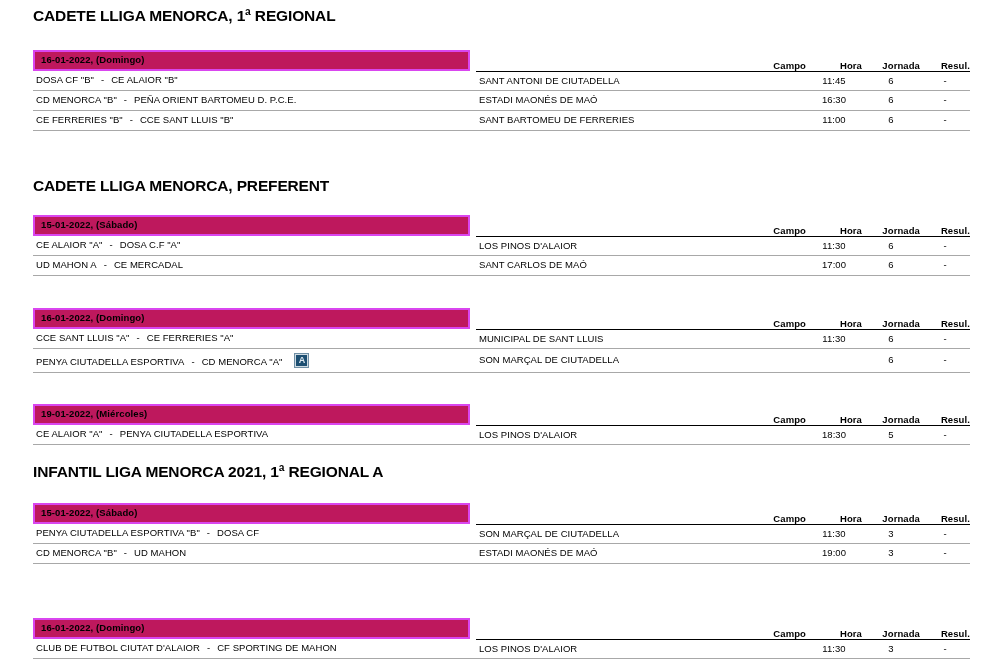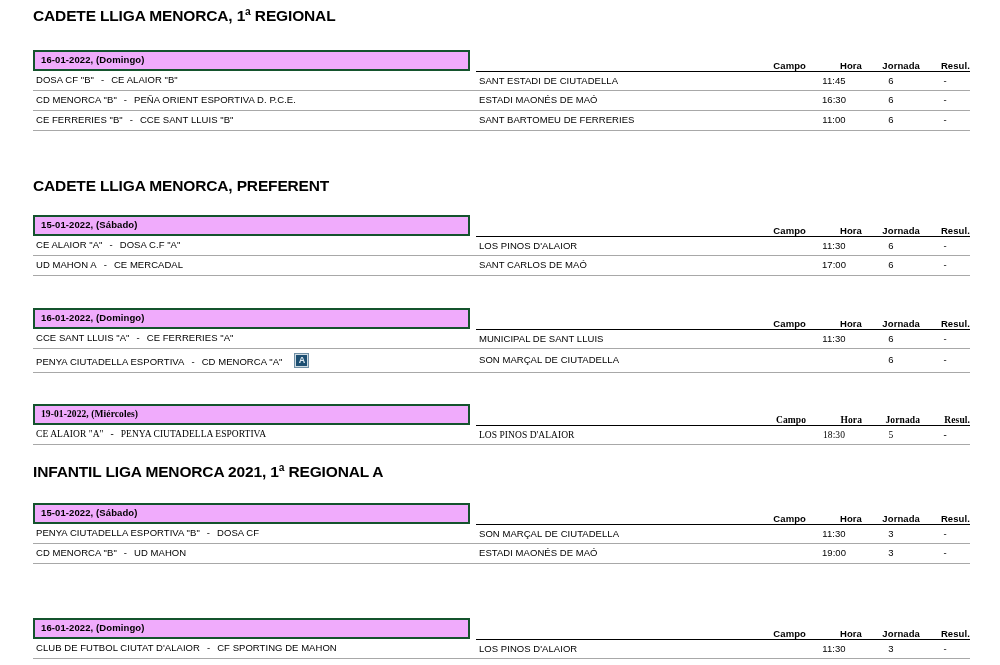--- a/index.html
+++ b/index.html
@@ -33,22 +33,22 @@
     width: 937px;
     border-collapse: collapse;
     table-layout: fixed;
   }
   
   .hdr-row td {
     padding: 0;
     vertical-align: bottom;
   }
   .datebox {
-    border: 2px solid #14532d;
-    background: #f0abfc;
+    border: 2px solid #d946ef;
+    background: #be185d;
     font-size: 9.5px;
     font-weight: bold;
     padding: 3px 0 3px 6px;
     line-height: 1.15;
     letter-spacing: 0.1px;
     height: 11px;
     box-sizing: content-box;
   }
   .colhead {
     font-size: 9.5px;
@@ -129,27 +129,27 @@
               <div class="datebox">16-01-2022,  (Domingo)</div>
             </td>
             <td class="spacer-cell"></td>
             <td class="colhead campo">Campo</td>
             <td class="colhead hora">Hora</td>
             <td class="colhead jornada">Jornada</td>
             <td class="colhead resul">Resul.</td>
           </tr>
           <tr class="data-row">
             <td class="c-match" colspan="2"><span class="team">DOSA CF "B"</span><span class="dash">-</span><span class="team">CE ALAIOR "B"</span></td>
-            <td class="c-campo">SANT ESTADI DE CIUTADELLA</td>
+            <td class="c-campo">SANT ANTONI DE CIUTADELLA</td>
             <td class="c-hora">11:45</td>
             <td class="c-jornada">6</td>
             <td class="c-resul">-</td>
           </tr>
           <tr class="data-row">
-            <td class="c-match" colspan="2"><span class="team">CD MENORCA "B"</span><span class="dash">-</span><span class="team">PEÑA ORIENT ESPORTIVA D. P.C.E.</span></td>
+            <td class="c-match" colspan="2"><span class="team">CD MENORCA "B"</span><span class="dash">-</span><span class="team">PEÑA ORIENT BARTOMEU D. P.C.E.</span></td>
             <td class="c-campo">ESTADI MAONÉS DE MAÓ</td>
             <td class="c-hora">16:30</td>
             <td class="c-jornada">6</td>
             <td class="c-resul">-</td>
           </tr>
           <tr class="data-row">
             <td class="c-match" colspan="2"><span class="team">CE FERRERIES "B"</span><span class="dash">-</span><span class="team">CCE SANT LLUIS "B"</span></td>
             <td class="c-campo">SANT BARTOMEU DE FERRERIES</td>
             <td class="c-hora">11:00</td>
             <td class="c-jornada">6</td>
@@ -223,21 +223,21 @@
           </tr>
           <tr class="data-row">
             <td class="c-match" colspan="2"><span class="team">PENYA CIUTADELLA ESPORTIVA</span><span class="dash">-</span><span class="team">CD MENORCA "A"</span><span class="alert-icon"></span></td>
             <td class="c-campo">SON MARÇAL DE CIUTADELLA</td>
             <td class="c-hora"></td>
             <td class="c-jornada">6</td>
             <td class="c-resul">-</td>
           </tr>
         </tbody>
       </table>
-      <table class="fixture-table" style="position: absolute; top: 404px; font-family: Liberation Serif, serif;">
+      <table class="fixture-table" style="position: absolute; top: 404px;">
         <colgroup>
           <col style="width: 437px;">
           <col style="width: 6px;">
           <col style="width: 330px;">
           <col style="width: 56px;">
           <col style="width: 58px;">
           <col style="width: 50px;">
         </colgroup>
         <tbody>
           <tr class="hdr-row">

